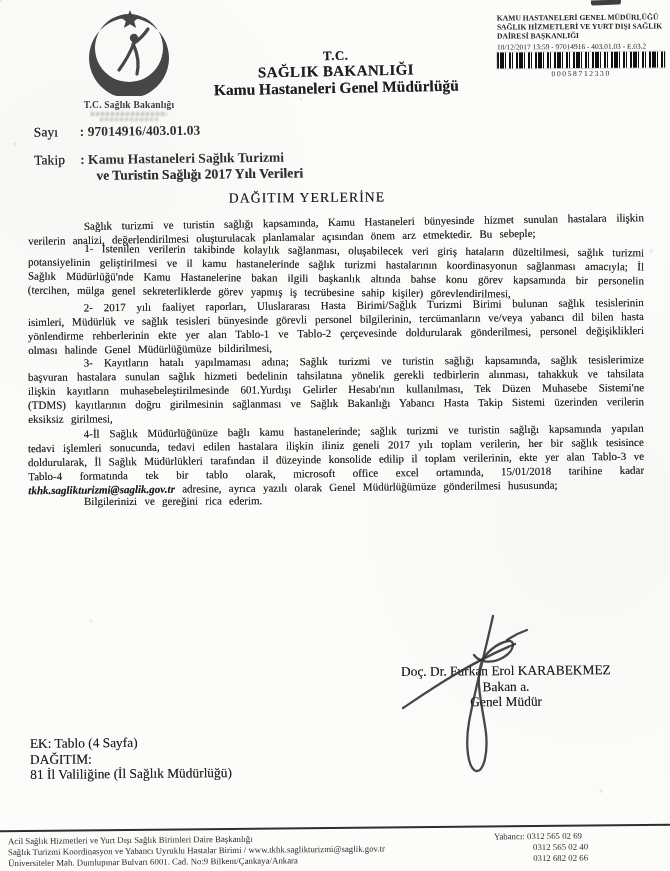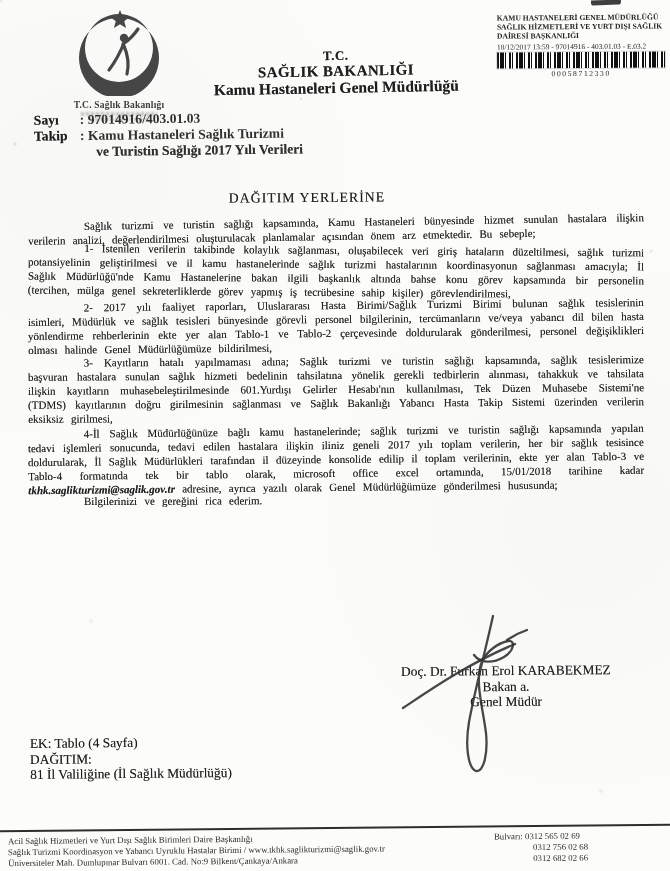--- a/index.html
+++ b/index.html
@@ -14,41 +14,41 @@
   .ink{ text-shadow:0 0 0.5px rgba(25,25,25,0.55); }
   .page::after{
     content:''; position:absolute; left:0; top:0; width:2px; height:2px; border-radius:50%;
     background:rgba(0,0,0,0.1);
     box-shadow:14px 143px 0 1px rgba(0,0,0,.07), 650px 250px 0 1px rgba(0,0,0,.06),
       300px 98px 0 0 rgba(0,0,0,.12), 90px 620px 0 1px rgba(0,0,0,.05),
       600px 790px 0 1px rgba(0,0,0,.06), 40px 420px 0 0 rgba(0,0,0,.08);
     pointer-events:none;
   }
   
-  .logo{ position:absolute; left:44px; top:10px; width:150px; text-align:center; }
+  .logo{ position:absolute; left:54px; top:10px; width:150px; text-align:center; }
   .logo svg{ filter:blur(0.3px); opacity:.88; }
   .logo-caption{ font-size:9.5px; font-weight:bold; color:#3d3d3d; letter-spacing:.2px; filter:blur(0.35px); margin-top:0; }
   .logo-blurline{ height:3.5px; margin:2px auto 0; background:repeating-linear-gradient(90deg,#8a8a8a 0 3px, transparent 3px 5px); filter:blur(1px); opacity:.55; }
   .lb1{width:76px;} .lb2{width:58px;}
   .center-title{ position:absolute; left:168px; top:49px; width:336px; text-align:center; font-weight:bold; transform:rotate(-1.1deg); }
   .ct1{ font-size:13px; line-height:14px; letter-spacing:.5px; }
   .ct2{ font-size:15px; line-height:16px; letter-spacing:.4px; }
   .ct3{ font-size:15.5px; line-height:17px; }
   .stamp{ position:absolute; left:497px; top:13px; width:176px; font-size:7.6px; line-height:9.2px; font-weight:bold; color:#242424; transform:rotate(-0.4deg); }
   .stamp-line{ white-space:nowrap; }
   .stamp-meta{ font-weight:normal; font-size:7.4px; margin-top:1px; white-space:nowrap; }
   .barcode{ margin-top:1px; width:168px; height:16px;
     background:repeating-linear-gradient(90deg,#101010 0 2px,#fff 2px 3px,#101010 3px 7px,#fff 7px 8px,#101010 8px 9px,#fff 9px 12px,#101010 12px 14px,#fff 14px 15px,#101010 15px 16px,#fff 16px 19px);
     outline:1px solid rgba(0,0,0,.15);
   }
   .barcode-num{ width:168px; text-align:center; font-weight:normal; font-size:7.6px; letter-spacing:1.6px; margin-top:1px; }
   .smudge{ position:absolute; left:591px; top:0; width:30px; height:5px; background:#1d1d1d; border-radius:0 0 3px 2px; transform:rotate(-2deg); opacity:.85; }
   
   .ref{ position:absolute; left:34px; top:111px; font-size:13.6px; line-height:16.2px; transform:rotate(-0.7deg); }
-  .ref-label{ display:inline-block; width:46px; font-weight:bold; }
+  .ref-label{ display:inline-block; width:46px; font-weight:normal;margin-top:12px; }
   .ref-val{ font-weight:bold; text-shadow:none; opacity:.92; }
   .ref-cont{ margin-left:62px; font-weight:bold; opacity:.92; }
   
   .heading{ position:absolute; left:0px; top:190px; width:614px; text-align:center; font-size:13.8px; letter-spacing:1px; transform:rotate(-0.4deg); }
   .body-block{ position:absolute; left:28px; top:216px; width:616px; font-size:11px; line-height:13.9px; text-align:justify; word-spacing:4.5px; }
   .body-block p{ margin:0; text-indent:56px; }
   .r1{transform:rotate(-0.9deg);} .r2{transform:rotate(0.45deg);} .r3{transform:rotate(-0.55deg);}
   .r4{transform:rotate(-0.35deg);} .r5{transform:rotate(-0.6deg);} .r6{transform:rotate(-0.25deg);}
   .email{ font-weight:bold; font-style:italic; }
   .closing{ margin-top:1px; }
@@ -140,19 +140,19 @@
     <div>81 İl Valiliğine (İl Sağlık Müdürlüğü)</div>
   </div>
 
   <div class="footer">
     <div class="footer-left">
       <div>Acil Sağlık Hizmetleri ve Yurt Dışı Sağlık Birimleri Daire Başkanlığı</div>
       <div>Sağlık Turizmi Koordinasyon ve Yabancı Uyruklu Hastalar Birimi / www.tkhk.saglikturizmi@saglik.gov.tr</div>
       <div>Üniversiteler Mah. Dumlupınar Bulvarı 6001. Cad. No:9 Bilkent/Çankaya/Ankara</div>
     </div>
     <div class="footer-right">
-      <div class="fr-row"><span>Bulvarı:</span> <span>0312 565 02 69</span></div>
-      <div class="fr-row fr-indent">0312 756 02 68</div>
+      <div class="fr-row"><span>Yabancı:</span> <span>0312 565 02 69</span></div>
+      <div class="fr-row fr-indent">0312 565 02 40</div>
       <div class="fr-row fr-indent">0312 682 02 66</div>
     </div>
   </div>
 
 </div>
 
 </body></html>

